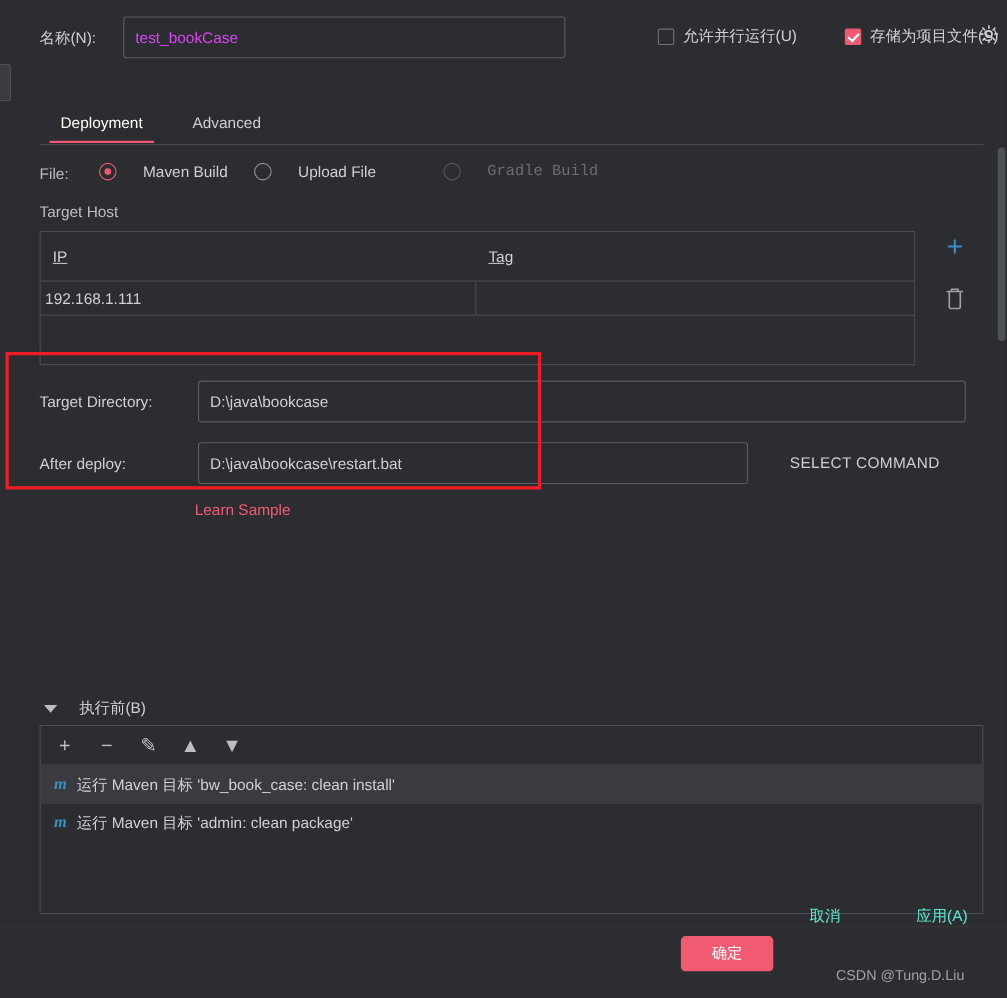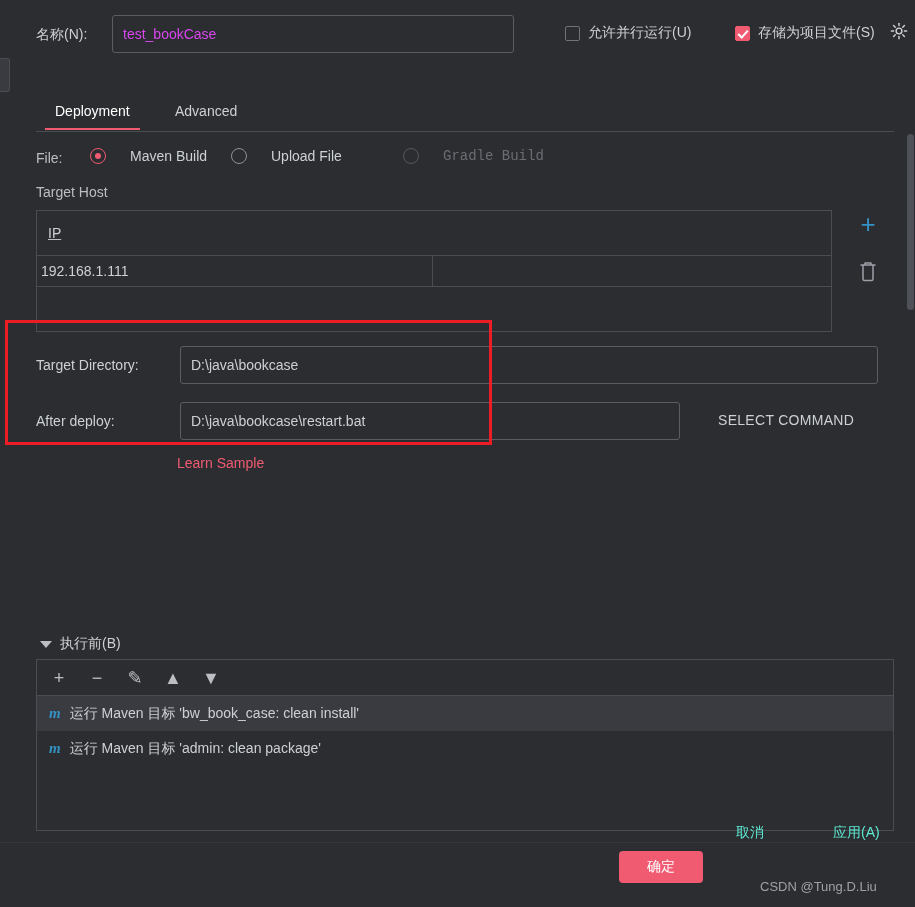--- a/index.html
+++ b/index.html
@@ -48,20 +48,21 @@
     padding: 0 10px;
     font-family: "Liberation Sans", sans-serif;
     outline: none;
   }
   .chk-wrap {
     position: absolute;
     display: flex;
     align-items: center;
     gap: 8px;
     top: 24px;
+    margin-left: 33px;
   }
   .chk-parallel { left: 565px; }
   .chk-store { left: 735px; }
   .checkbox {
     width: 15px; height: 15px;
     border: 1px solid #6f737a;
     border-radius: 2px;
     background: #2b2d30;
     box-sizing: border-box;
     display: inline-block;
@@ -274,21 +275,21 @@
     border: 3px solid #ee1c25;
     box-sizing: border-box;
     pointer-events: none;
   }
   
   .bl-header {
     position: absolute;
     left: 40px; top: 635px;
     display: flex;
     align-items: center;
-    gap: 8px;
+    gap: 20px;
   }
   .triangle-down {
     width: 0; height: 0;
     border-left: 6px solid transparent;
     border-right: 6px solid transparent;
     border-top: 7px solid #bcbec4;
   }
   .bl-title { font-size: 14px; color: #cdd0d4; }
   .bl-panel {
     position: absolute;
@@ -443,20 +444,21 @@
   <div class="radio-wrap rw-gradle">
     <span class="radio disabled"></span>
     <span class="radio-label disabled">Gradle Build</span>
   </div>
 
   <div class="target-host-label">Target Host</div>
 
   <div class="host-table">
     <div class="host-head">
       <div class="cell cell-ip">IP</div>
+      <div class="cell cell-tag">Tag</div>
     </div>
     <div class="host-row">
       <div class="cell cell-ip">192.168.1.111</div>
       <div class="cell cell-tag"></div>
     </div>
   </div>
 
   <div class="plus-btn">+</div>
   <span class="trash-btn">
     <svg width="22" height="24" viewBox="0 0 22 24">

